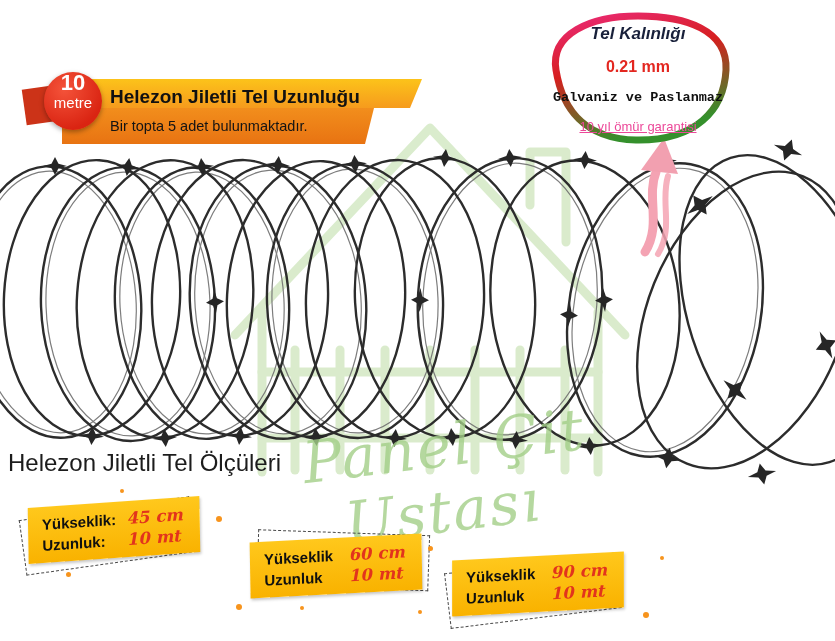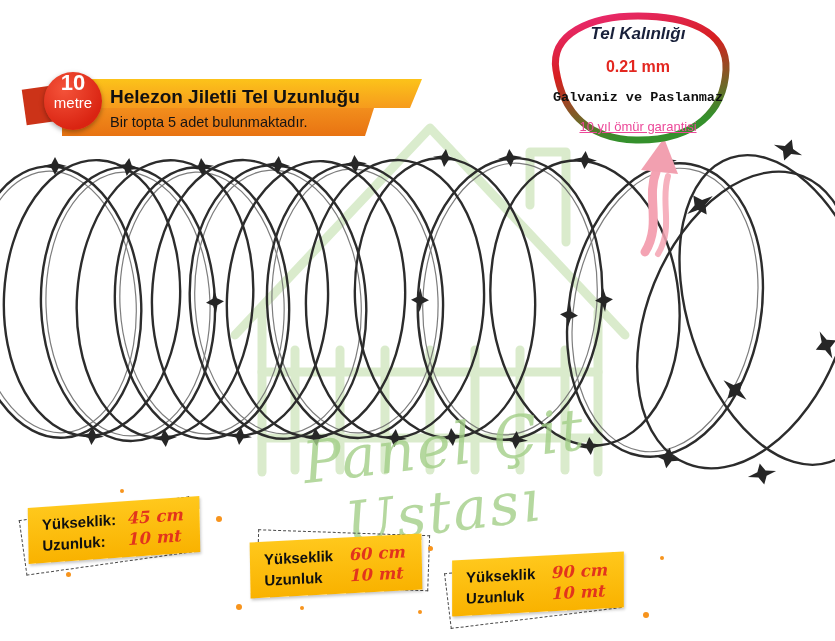--- a/index.html
+++ b/index.html
@@ -10,21 +10,21 @@
   svg.layer { position:absolute; left:0; top:0; width:835px; height:641px; }
 
   
   .banner-fold { position:absolute; left:24px; top:86px; width:50px; height:36px;
     background:#cc3318; transform:rotate(-8deg); z-index:4; }
   .banner-band { position:absolute; left:62px; top:79px; width:360px; height:29px;
     background:linear-gradient(180deg,#fcc31a,#f69b1d);
     clip-path:polygon(0 0,100% 0,calc(100% - 12px) 100%,0 100%);
     display:flex; align-items:flex-end; padding-left:48px; z-index:5; }
   .banner-title { font-size:19px; font-weight:bold; color:#111; white-space:nowrap; }
-  .banner-sub-band { position:absolute; left:62px; top:108px; width:312px; height:28px;
+  .banner-sub-band { position:absolute; left:62px; top:108px; width:312px; height:36px;
     background:linear-gradient(180deg,#f28e1c,#e87312);
     clip-path:polygon(0 0,100% 0,calc(100% - 9px) 100%,0 100%);
     display:flex; align-items:center; padding-left:48px; z-index:5; }
   .banner-sub { font-size:14.5px; color:#141414; white-space:nowrap; }
   .banner-circle { position:absolute; left:44px; top:72px; width:58px; height:58px;
     border-radius:50%; background:radial-gradient(circle at 35% 30%, #f4533a, #da2412 72%);
     color:#fff; display:flex; flex-direction:column; align-items:center; justify-content:flex-start;
     box-shadow:0 2px 5px rgba(0,0,0,.35); z-index:6; }
   .circle-num { font-size:22px; font-weight:bold; line-height:1; }
   .circle-unit { font-size:15px; line-height:1.2; }
@@ -189,20 +189,21 @@
       <path d="M18,62 C12,26 52,8 100,8 C148,8 190,22 188,62 C186,102 158,133 98,132 C46,131 24,100 18,62 Z" fill="#ffffff" stroke="url(#bd)" stroke-width="7"></path>
     </svg>
     <div class="ib-content">
       <div class="ib-title">Tel Kalınlığı</div>
       <div class="ib-thickness">0.21 mm</div>
       <div class="ib-material">Galvaniz ve Paslanmaz</div>
       <div class="ib-warranty">10 yıl ömür garantisi</div>
     </div>
   </div>
 
+  <div class="sizes-heading">Helezon Jiletli Tel Ölçüleri</div>
 
   <div class="size-badge" id="badge-0">
     <div class="dash"></div>
     <div class="body">
       <div class="size-row">
         <span class="size-label">Yükseklik:</span>
         <span class="size-value">45 cm</span>
       </div>
       <div class="size-row">
         <span class="size-label">Uzunluk:</span>

